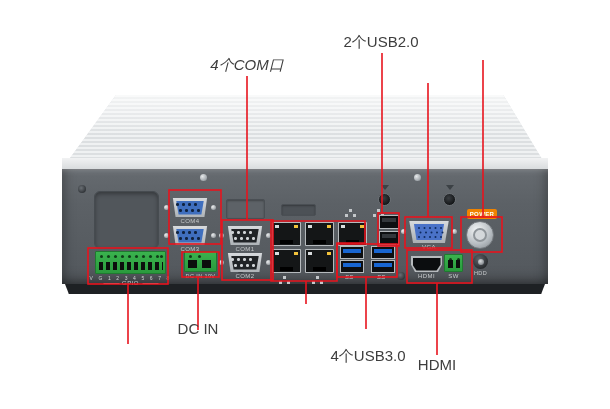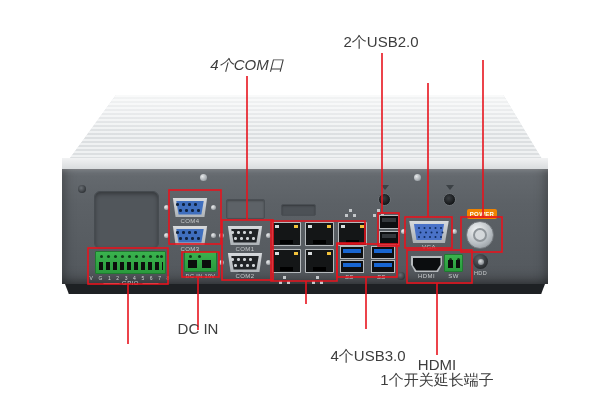--- a/index.html
+++ b/index.html
@@ -328,15 +328,14 @@
       <rect x="461" y="217" width="41" height="35"></rect>
       <rect x="407" y="250" width="65" height="33"></rect>
     </g>
   </svg>
 
   <div class="callout" style="left:247px;top:56px;font-style:italic;">4个COM口</div>
   <div class="callout" style="left:381px;top:33px;">2个USB2.0</div>
   <div class="callout" style="left:198px;top:320px;">DC IN</div>
   <div class="callout" style="left:368px;top:331px;margin-top:16px;">4个USB3.0</div>
   <div class="callout" style="left:437px;top:356px;">HDMI</div>
-  <div class="callout" style="left:437px;top:371px;">1个开关延长端子</div>
 
 </div>
 
 </body></html>

